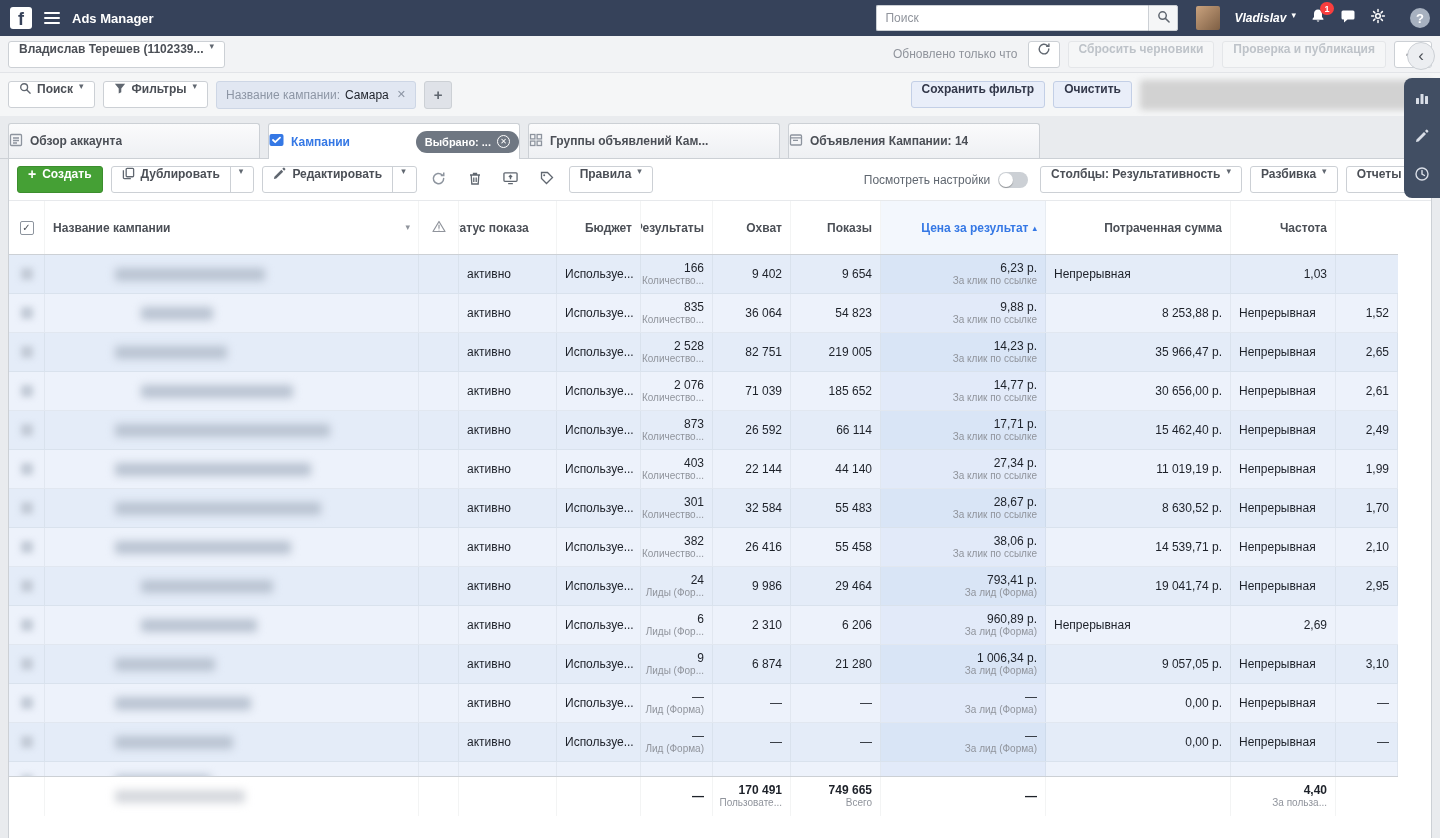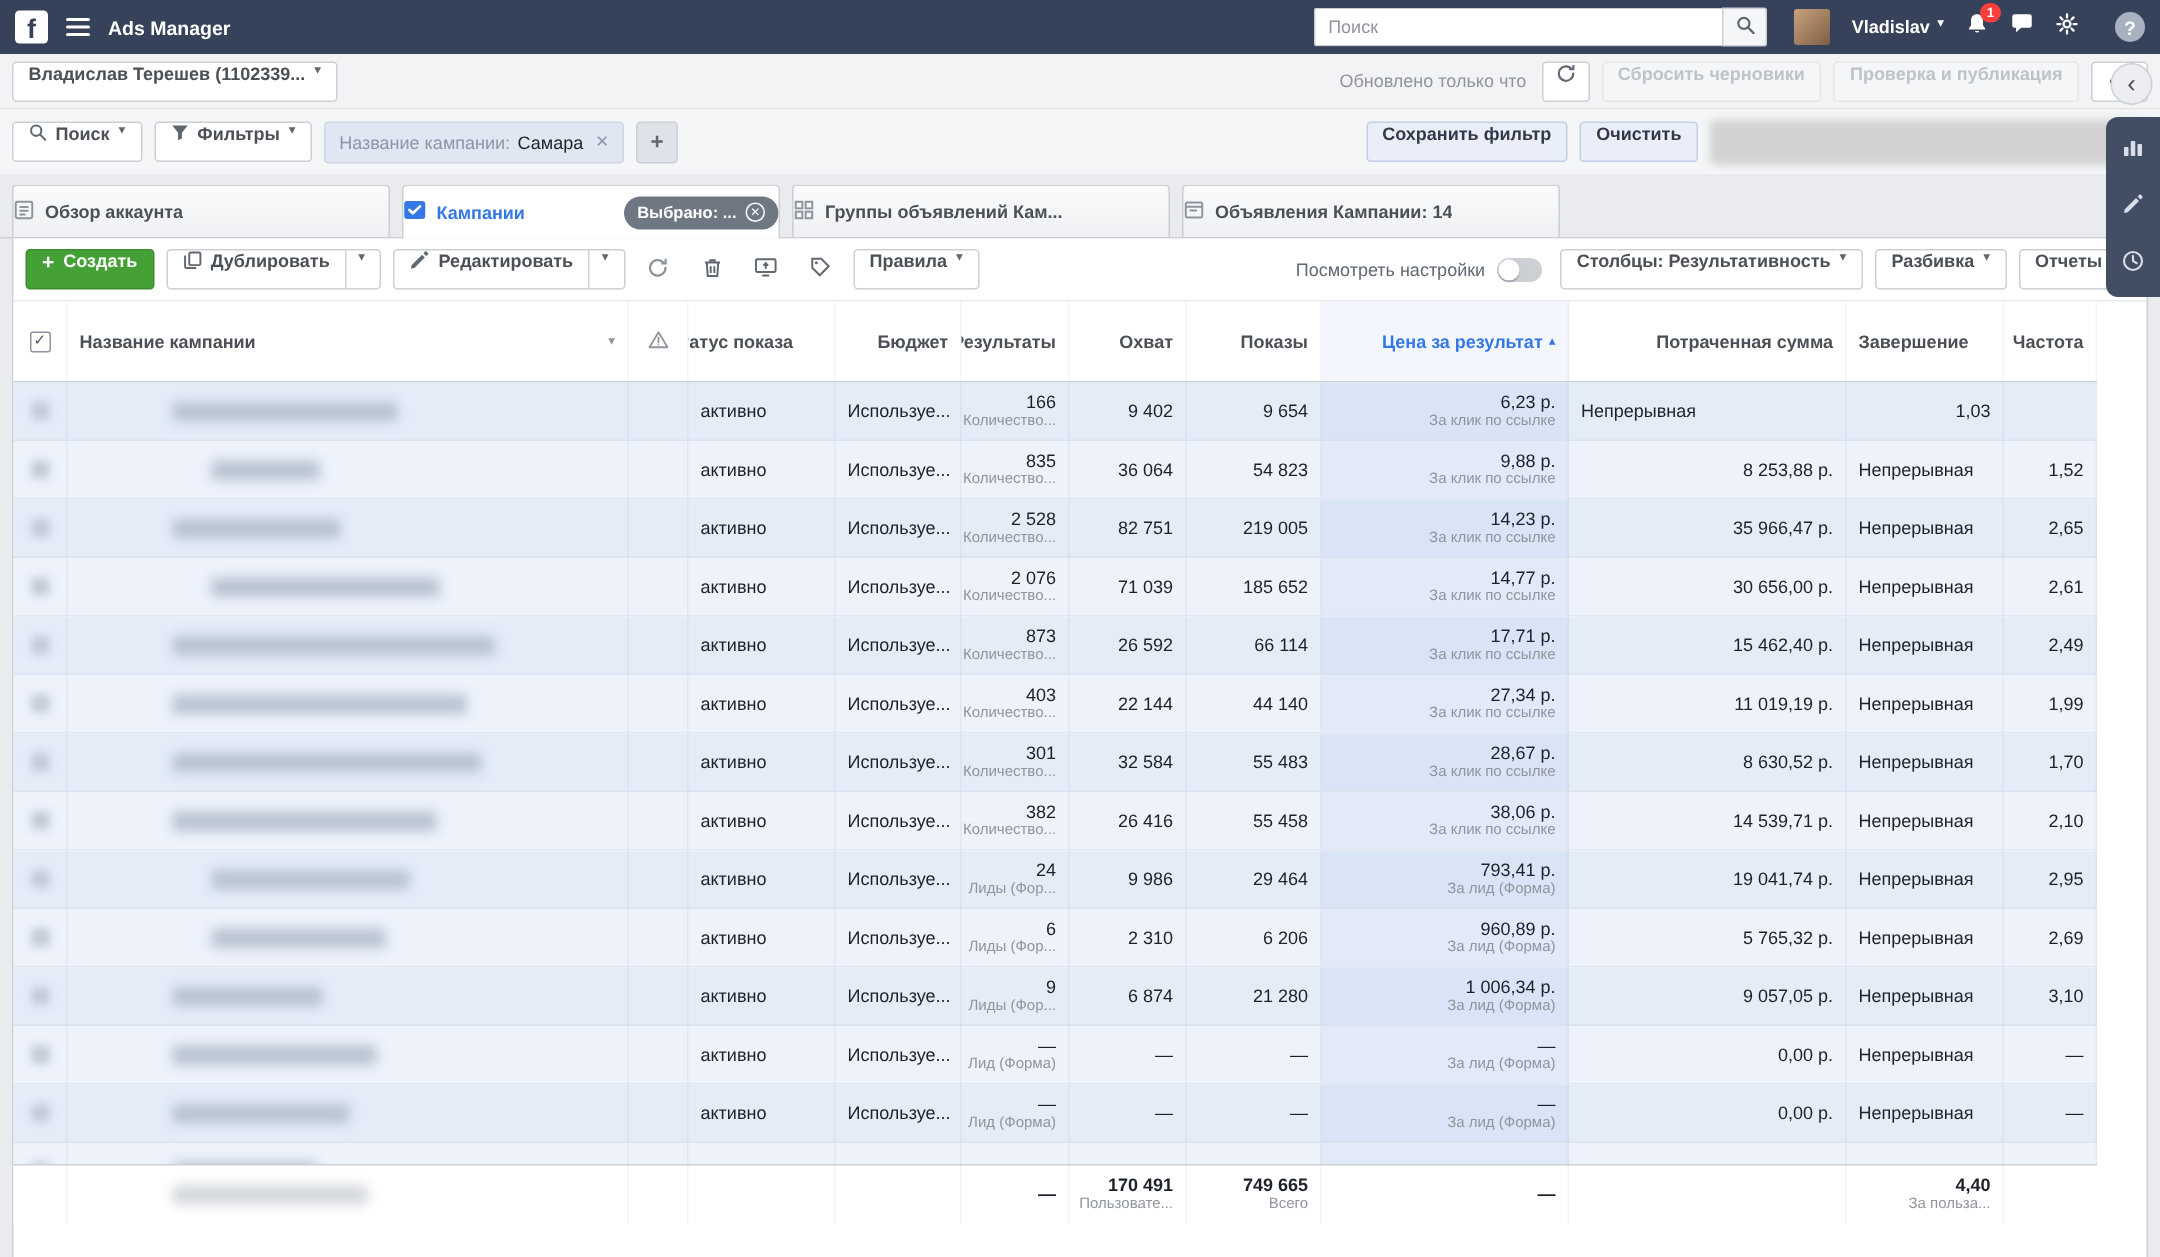--- a/index.html
+++ b/index.html
@@ -17,21 +17,21 @@
   .fb { width:22px; height:22px; background:#fff; border-radius:3px; color:#36425a; font-weight:bold; font-size:18px; display:flex; justify-content:center; align-items:flex-end; line-height:1; padding-bottom:1px; }
   .burger { display:flex; flex-direction:column; gap:3px; cursor:pointer; }
   .burger span { display:block; width:16px; height:2px; background:#fff; border-radius:1px; }
   .tb-title { color:#fff; font-size:13px; font-weight:bold; }
   .search { display:flex; height:26px; }
   .search-in { width:272px; height:26px; border:1px solid #ccd0d5; border-right:none; border-radius:2px 0 0 2px; padding:0 8px; font-size:12px; outline:none; color:#1d2129; }
   .search-in::placeholder { color:#90949c; }
   .search-btn { width:30px; height:26px; background:#f5f6f7; border:1px solid #ccd0d5; border-radius:0 2px 2px 0; display:flex; align-items:center; justify-content:center; cursor:pointer; }
   .tb-right { display:flex; align-items:center; gap:14px; margin-left:6px; }
   .avatar { width:24px; height:24px; border-radius:2px; background:linear-gradient(135deg,#c9a27e,#7e5f44); }
-  .uname { display:flex; align-items:flex-start; gap:5px; color:#fff; font-size:12px; font-weight:bold; cursor:pointer; }
+  .uname { display:flex; align-items:flex-start; gap:5px; color:#fff; font-size:12px; font-weight:bold; cursor:pointer;font-style:italic; }
   .tb-ic { position:relative; display:flex; align-items:center; cursor:pointer; }
   .nbadge { position:absolute; top:-6px; right:-8px; background:#fa3e3e; color:#fff; border-radius:8px; min-width:14px; height:13px; font-size:9px; font-weight:bold; display:flex; align-items:center; justify-content:center; padding:0 3px; }
   .help { width:20px; height:20px; border-radius:50%; background:#a7b1c0; color:#fff; font-weight:bold; font-size:13px; display:flex; align-items:center; justify-content:center; margin-left:10px; cursor:pointer; }
 
   
   .btn { background:#fff; border:1px solid #ccd0d5; border-radius:3px; height:27px; font-size:12px; font-weight:bold; color:#4b4f56; display:inline-flex; align-items:flex-start; gap:6px; padding:0 10px; cursor:pointer; white-space:nowrap; font-family:inherit; }
   .btn.disabled { background:#f5f6f7; border-color:#e4e6e9; color:#bec3c9; }
   .btn.blueish { background:#e9eef9; border-color:#c3cfe6; color:#33384a; }
   .btn.green { background:#45a035; border-color:#3c8e2e; color:#fff; }
   .btn.green .plus { font-size:14px; font-weight:bold; line-height:1; }
@@ -332,23 +332,20 @@
       <div class="c hdr num">
           <span>Показы</span>
         </div>
       <div class="c hdr num sorted cell-price">
           <span>Цена за результат</span>
           <span class="sortcrt">▴</span>
         </div>
       <div class="c hdr num">
           <span>Потраченная сумма</span>
         </div>
-      <div class="c hdr">
-          <span>Завершение</span>
-        </div>
       <div class="c hdr num">
           <span>Частота</span>
         </div>
     </div>
 
     <div class="tbody">
         <div class="grid-row trow odd">
           <div class="c" style="justify-content:center;">
             <span class="cblob"></span>
           </div>
@@ -707,23 +704,20 @@
           </div>
           <div class="c num">
             <span class="v">2 310</span>
           </div>
           <div class="c num">
             <span class="v">6 206</span>
           </div>
           <div class="c num cell-price">
             <span class="v">960,89 р.</span>
             <span class="sub">За лид (Форма)</span>
-          </div>
-          <div class="c num">
-            <span class="v">5 765,32 р.</span>
           </div>
           <div class="c">
             <span class="plain">Непрерывная</span>
           </div>
           <div class="c num">
             <span class="v">2,69</span>
           </div>
         </div>
         <div class="grid-row trow odd">
           <div class="c" style="justify-content:center;">

